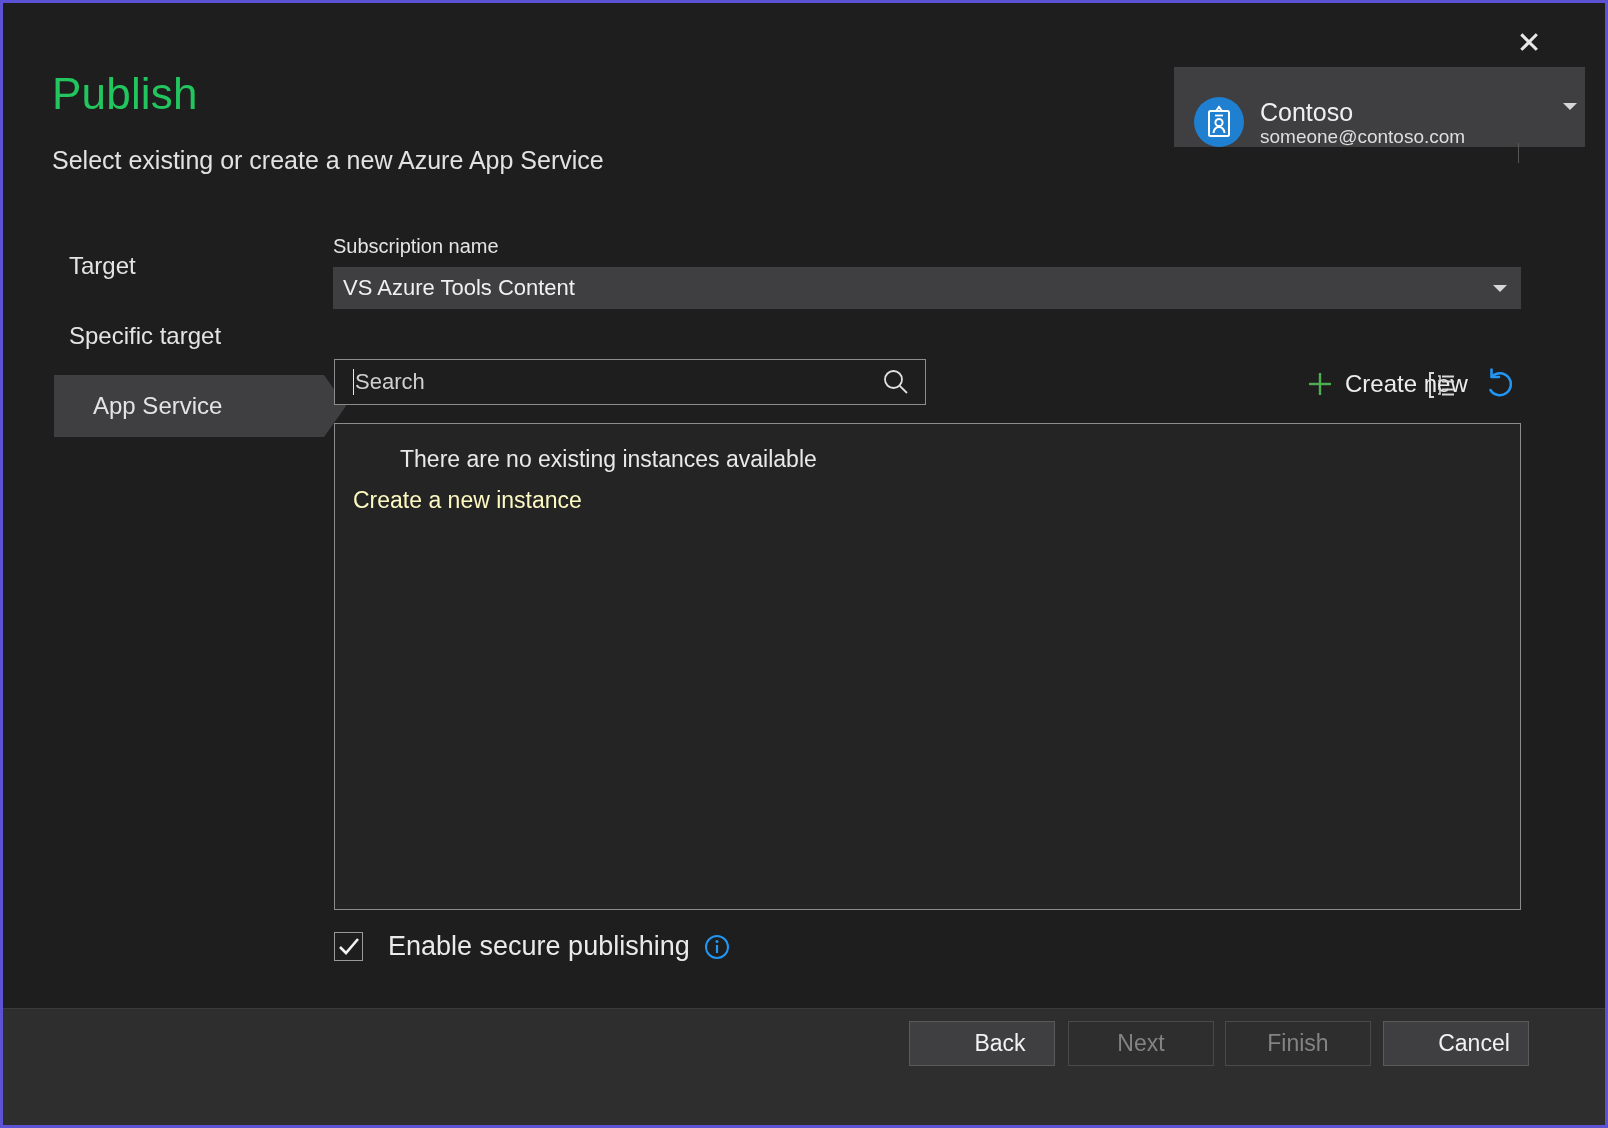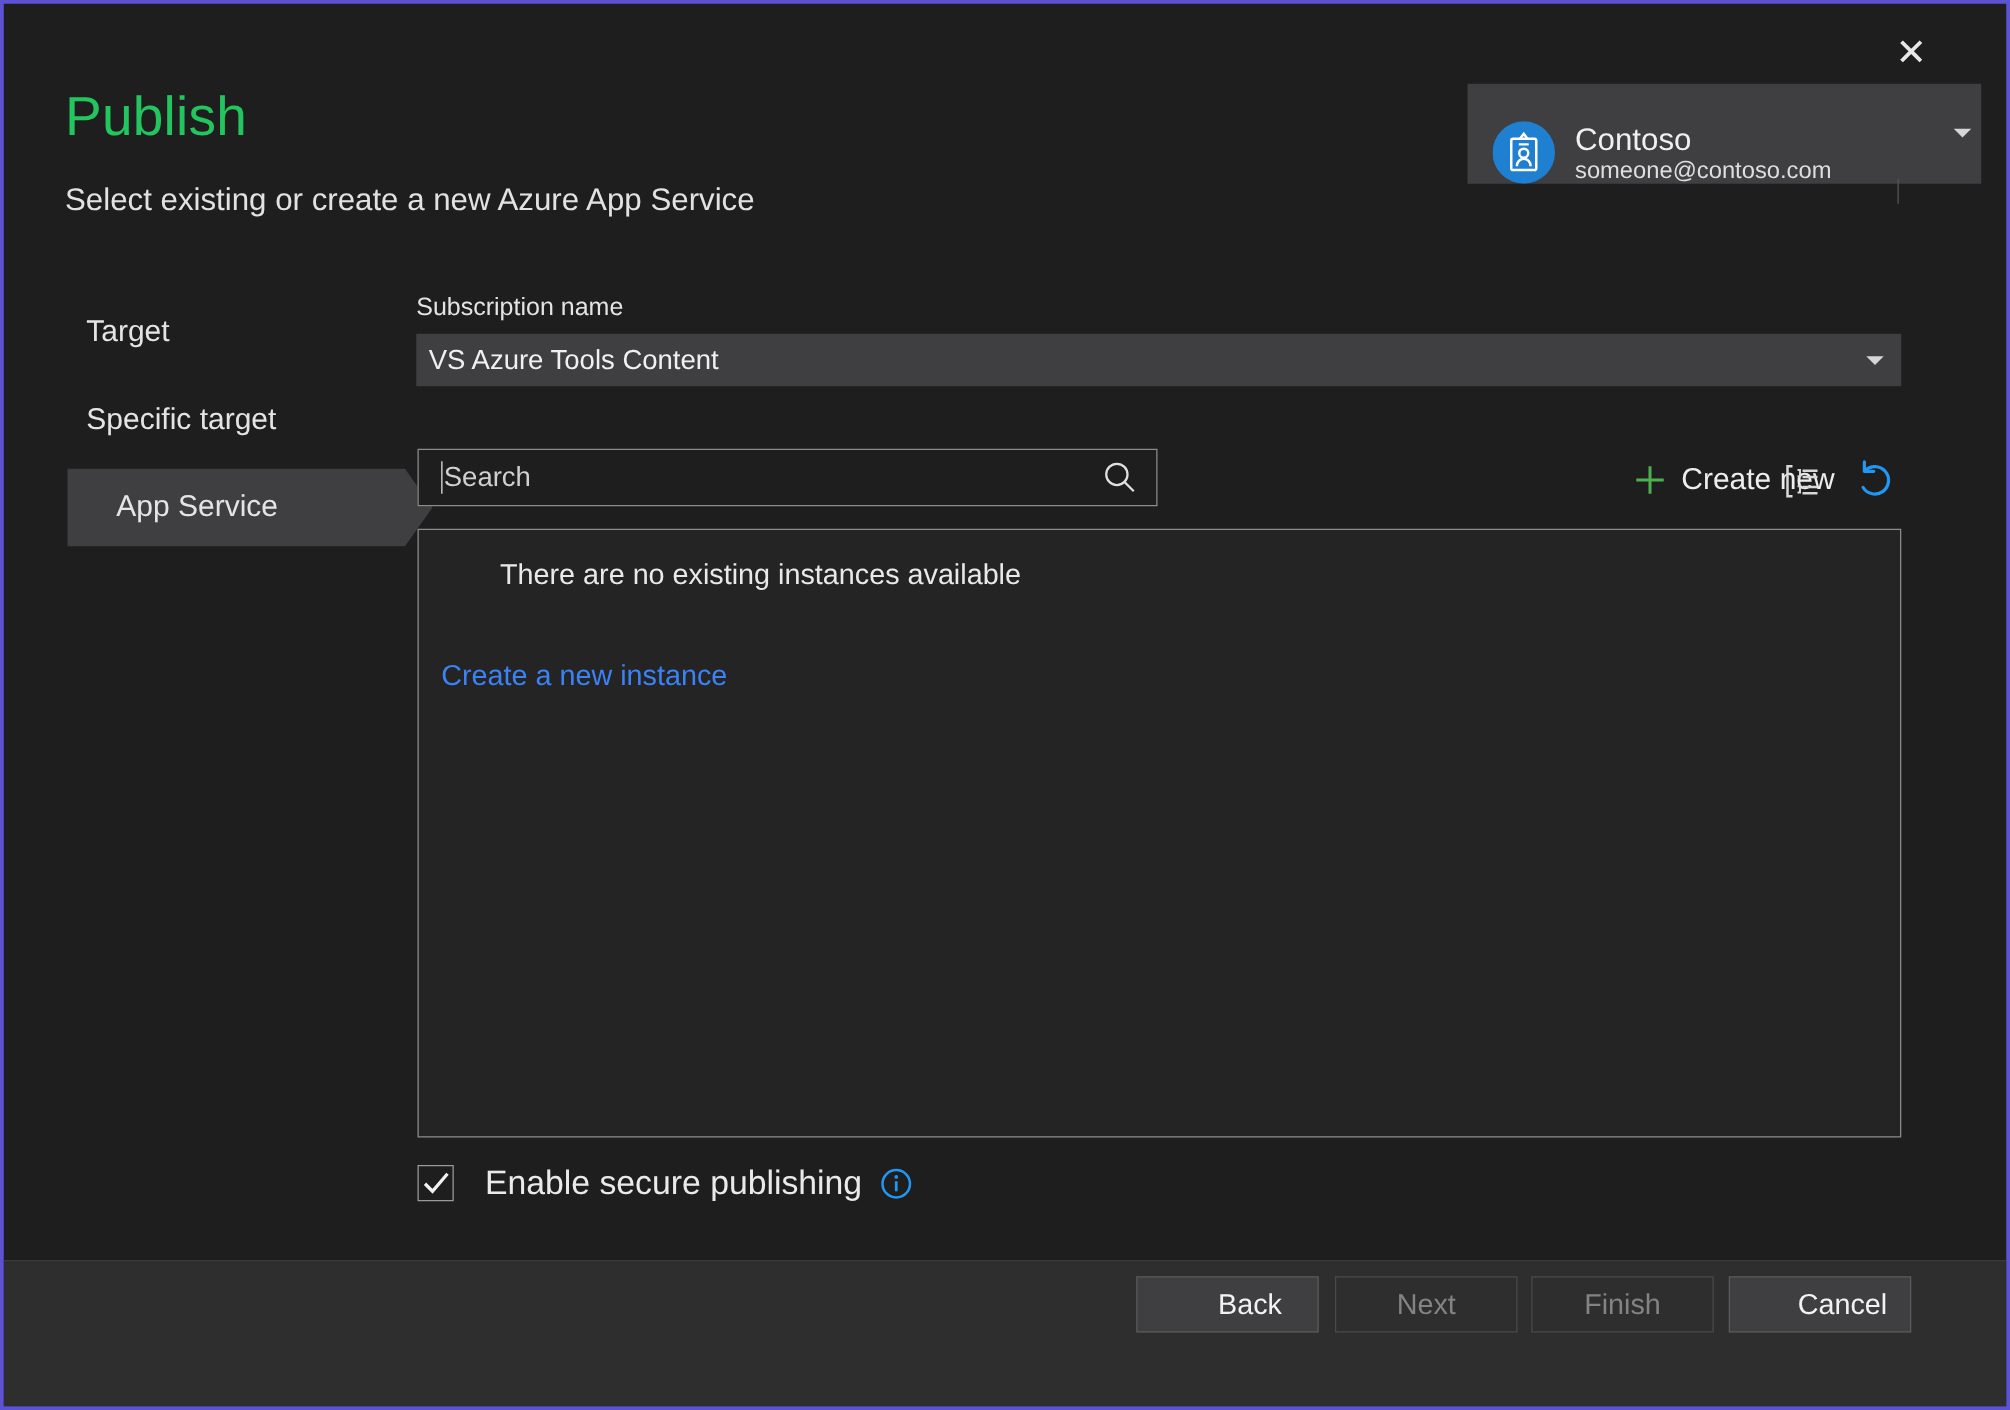--- a/index.html
+++ b/index.html
@@ -287,24 +287,23 @@
     color: #e9e9e9;
     white-space: nowrap;
     margin-left: 47px;
   }
   .list-link {
     position: absolute;
     left: 18px;
     top: 63px;
     font-size: 23px;
     font-weight: 300;
-    color: #3b82f6;
-    cursor: pointer;
-    white-space: nowrap;
-    margin-top: 40px;
+    color: #fef9c3;
+    cursor: pointer;
+    white-space: nowrap;
   }
 
   .secure-row {
     position: absolute;
     left: 331px;
     top: 928px;
     display: flex;
     align-items: center;
   }
   .checkbox {

